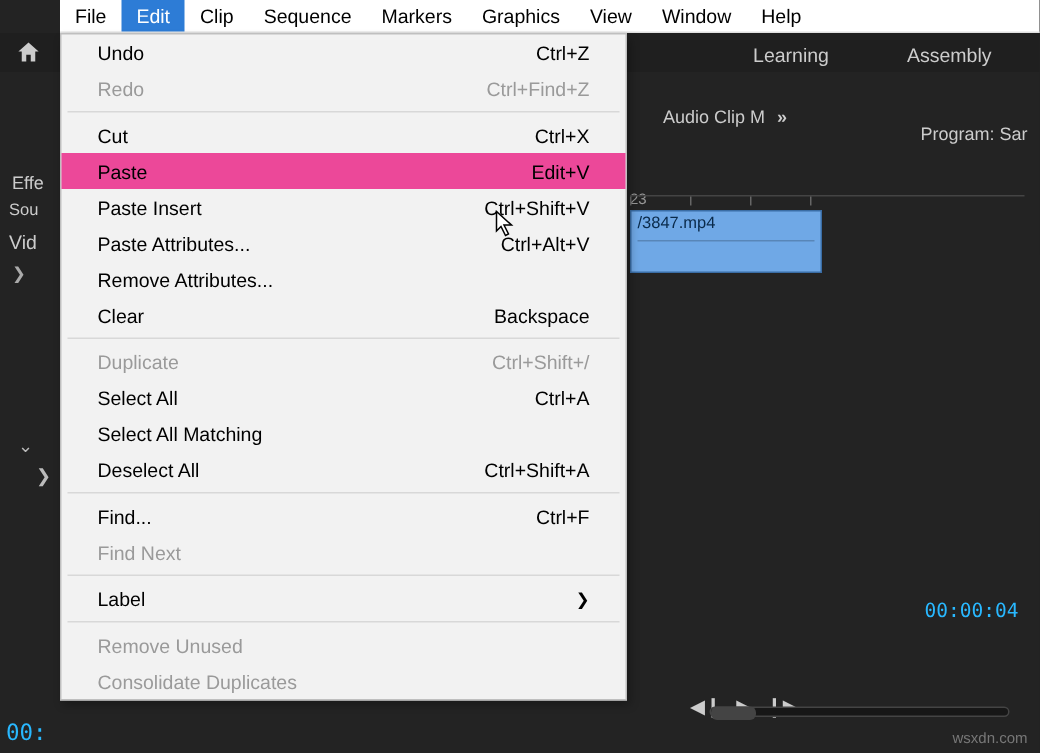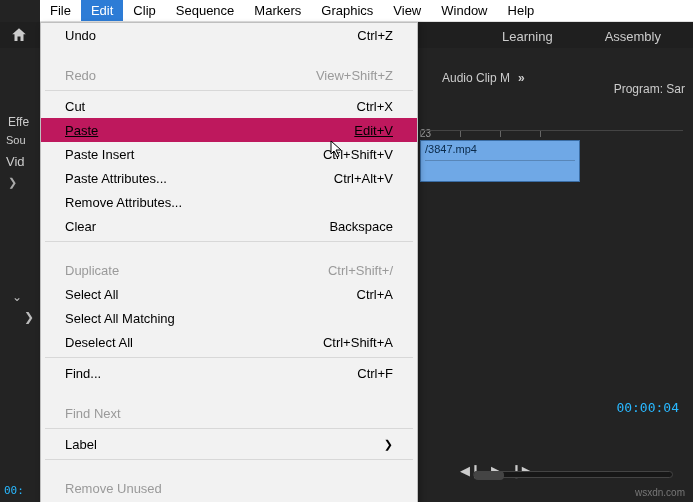--- a/index.html
+++ b/index.html
@@ -55,21 +55,21 @@
     .workspace-tab {
       padding: 7px 20px;
       color: #ccc;
       font-size: 13px;
     }
     .clip {
       position: absolute;
       top: 140px;
       left: 420px;
       height: 42px;
-      width: 160px;
+      width: 128px;
       background: #6fa8e6;
       color: #0a2a4a;
       font-size: 11px;
       padding: 2px 4px;
       border: 1px solid #3a6da5;
       overflow:hidden;
     }
     .clip .clip-top {
       height: 18px; border-bottom:1px solid rgba(0,0,0,.2);
     }
@@ -129,22 +129,22 @@
       color: #000;
     }
     .menu-row {
       display: flex;
       justify-content: space-between;
       align-items: center;
       padding: 4px 24px 4px 24px;
       font-size: 13px;
       height: 24px;
     }
-    .menu-row.hover { background: #be185d; text-decoration: underline; }
-    .menu-row.disabled { color: #9a9a9a; margin-top: 16px; }
+    .menu-row.hover { background: #ec4899; }
+    .menu-row.disabled { color: #9a9a9a; }
     .menu-row .shortcut { color: inherit; }
     .menu-row.disabled .shortcut { color: #9a9a9a; }
     .menu-sep {
       height: 1px; margin: 3px 4px; background: #d8d8d8;
     }
     .cursor {
       position: absolute;
       top: 140px; left: 330px;
       z-index: 200;
       pointer-events:none;
@@ -174,21 +174,21 @@
       position:absolute; top:290px; left:12px;
       color:#bbb; font-size:12px;
       display:flex; align-items:center; gap:4px;
     }
     .tree2 {
       position:absolute; top:310px; left:24px;
       color:#bbb; font-size:12px;
     }
     .tc-small {
       position:absolute; bottom:5px; left:4px;
-      color:#29b8ff; font-family:monospace; font-size:11px;
+      color:#29b8ff; font-family:monospace; font-size:15px;
     }
     .zoom-bar{
       position:absolute; bottom:24px; right:20px; width:200px; height:7px;
       background:#171717; border:1px solid #444; border-radius:4px;
     }
     .zoom-thumb{
       position:absolute; top:-1px; left:0; width:30px; height:9px;
       background:#444; border-radius:4px;
     }
   </style>
@@ -261,21 +261,21 @@
 
 <div class="watermark">wsxdn.com</div>
 
 <div class="dropdown" id="dropdown">
     <div class="menu-row">
       <span>Undo</span>
       <span class="shortcut">Ctrl+Z</span>
     </div>
     <div class="menu-row disabled">
       <span>Redo</span>
-      <span class="shortcut">View+Shift+Z</span>
+      <span class="shortcut">Ctrl+Find+Z</span>
     </div>
     <div class="menu-sep"></div>
     <div class="menu-row">
       <span>Cut</span>
       <span class="shortcut">Ctrl+X</span>
     </div>
     <div class="menu-row hover">
       <span>Paste</span>
       <span class="shortcut">Edit+V</span>
     </div>

